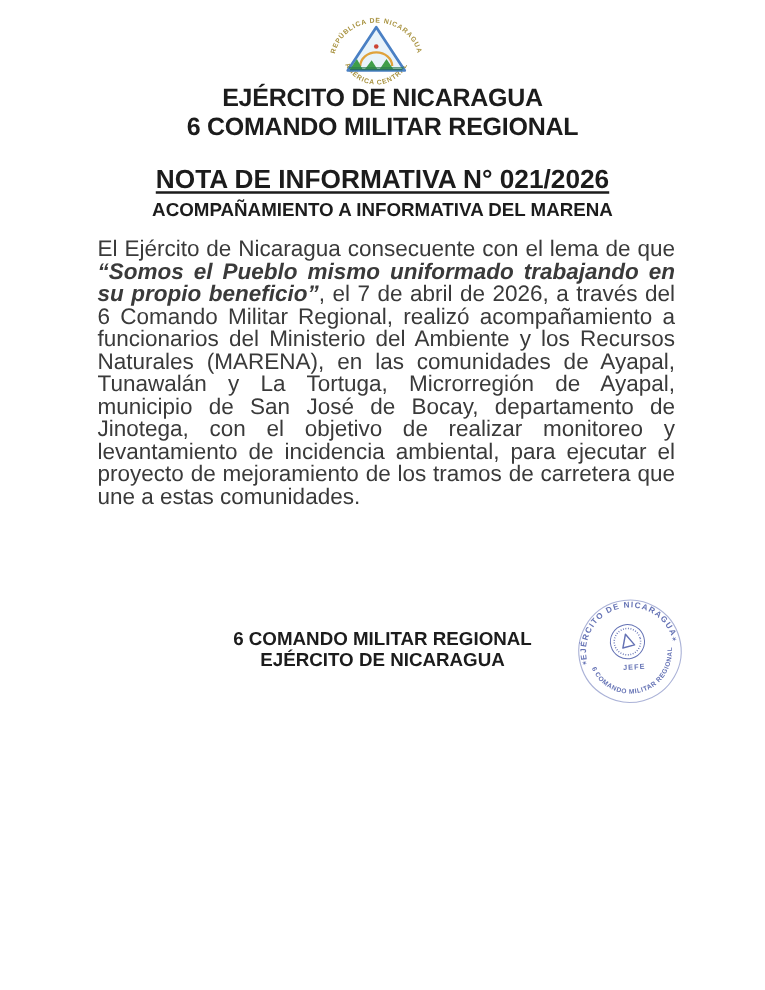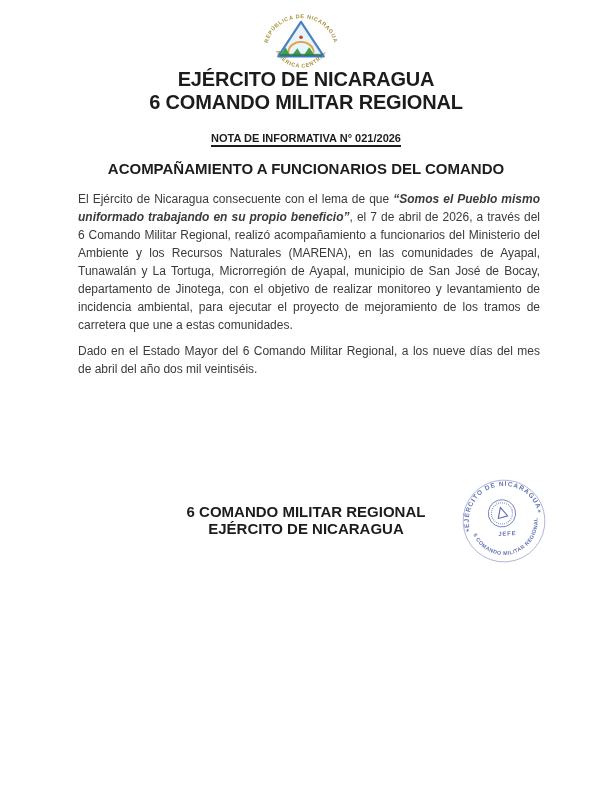--- a/index.html
+++ b/index.html
@@ -15,35 +15,35 @@
   
   .emblem{position:absolute;top:12px;left:260px;width:82px;height:56px;}
   
   .org-header{
     position:absolute;top:68px;left:0;width:100%;
     text-align:center;font-weight:bold;color:#1c1c1c;
     font-size:20px;line-height:23px;letter-spacing:-0.2px;
   }
   .note-title{
     position:absolute;top:132px;left:0;width:100%;
-    text-align:center;font-weight:bold;color:#1c1c1c;font-size:11px;
+    text-align:center;font-weight:bold;color:#1c1c1c;font-size:21px;
   }
   .note-title .ul{
     text-decoration:underline;
     text-decoration-thickness:1.5px;
     text-underline-offset:3px;
   }
   .subject-title{
     position:absolute;top:160px;left:0;width:100%;
     text-align:center;font-weight:bold;color:#1c1c1c;font-size:15px;
   }
   
   .body-col{
     position:absolute;left:78px;top:190px;width:462px;
-    font-size:12px;line-height:18px;text-align:justify;color:#3a3a3a;
+    font-size:18px;line-height:18px;text-align:justify;color:#3a3a3a;
   }
   .body-col p{margin:0;}
   .p1{margin-bottom:8px !important;}
   .p2{margin-bottom:13px !important;}
   .p3{margin-bottom:12px !important;}
   .p4{margin-bottom:19px !important;}
   .bi{font-weight:bold;font-style:italic;}
   .b{font-weight:bold;}
   
   .signature{
@@ -84,29 +84,28 @@
 
   <div class="org-header">
     <div>EJÉRCITO DE NICARAGUA</div>
     <div>6 COMANDO MILITAR REGIONAL</div>
   </div>
 
   <div class="note-title">
     <span class="ul">NOTA DE INFORMATIVA N° 021/2026</span>
   </div>
 
-  <div class="subject-title">ACOMPAÑAMIENTO A FUNCIONARIOS DEL COMANDO</div>
+  <div class="subject-title">ACOMPAÑAMIENTO A INFORMATIVA DEL MARENA</div>
 
   <div class="body-col">
     <p class="p1"><span>El Ejército de Nicaragua consecuente con el lema de que </span><span class="bi">“Somos el Pueblo mismo uniformado trabajando en su propio beneficio”</span><span>, el 7 de abril de 2026, a través del 6 Comando Militar Regional, realizó acompañamiento a funcionarios del Ministerio del Ambiente y los Recursos Naturales (MARENA), en las comunidades de Ayapal, Tunawalán y La Tortuga, Microrregión de Ayapal, municipio de San José de Bocay, departamento de Jinotega, con el objetivo de realizar monitoreo y levantamiento de incidencia ambiental, para ejecutar el proyecto de mejoramiento de los tramos de carretera que une a estas comunidades.</span></p>
 
 
 
 
-    <p class="p5">Dado en el Estado Mayor del 6 Comando Militar Regional, a los nueve días del mes de abril del año dos mil veintiséis.</p>
   </div>
 
   <div class="signature">
     <div>6 COMANDO MILITAR REGIONAL</div>
     <div>EJÉRCITO DE NICARAGUA</div>
   </div>
 
   <svg class="seal" viewBox="0 0 100 100" aria-hidden="true">
     <defs>
       <path id="sealArcTop" d="M 10.6,57 A 40,40 0 1 1 89.4,57"></path>

